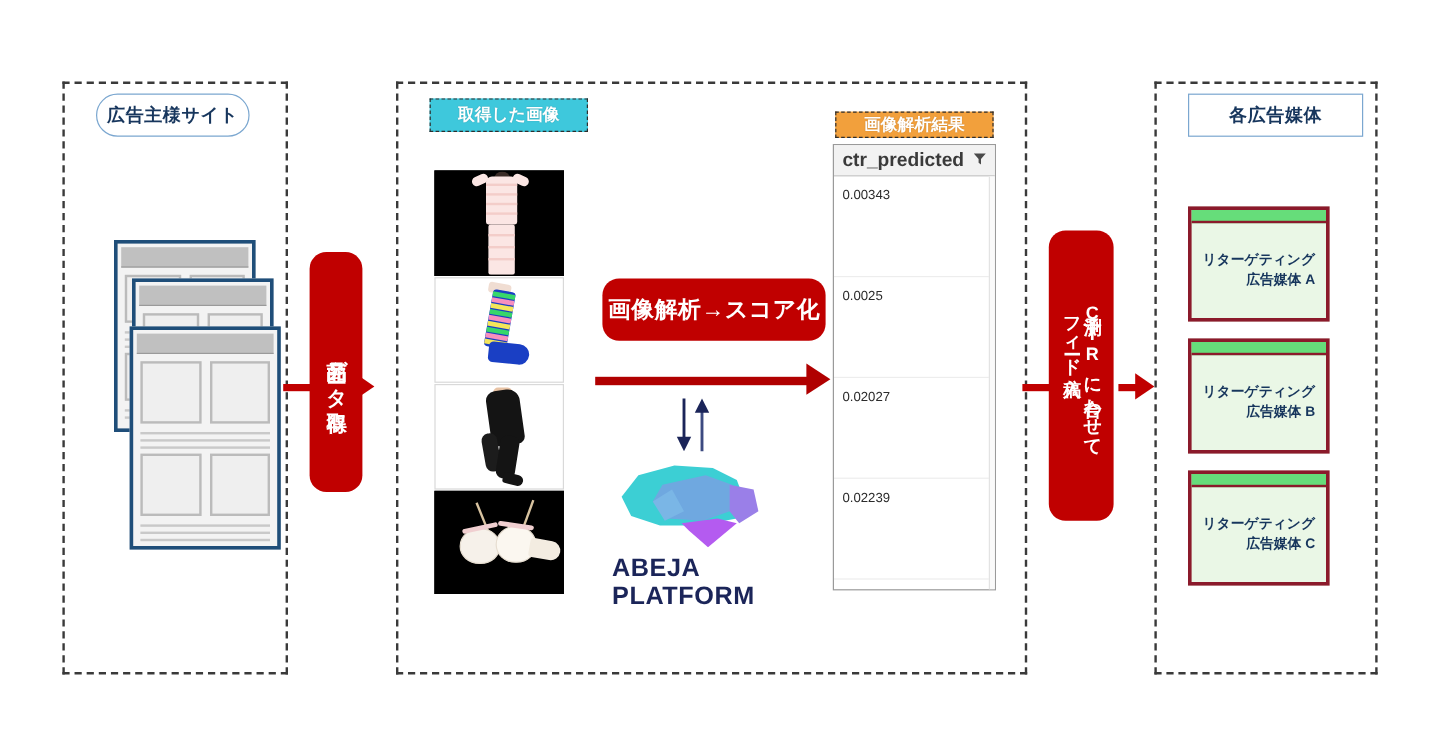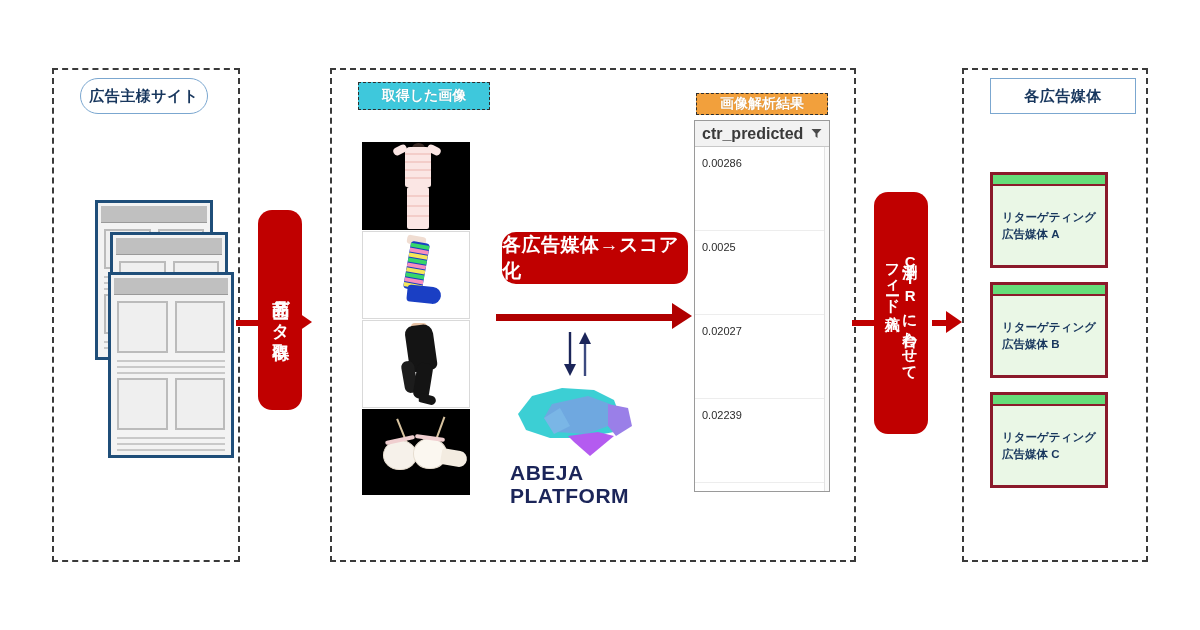--- a/index.html
+++ b/index.html
@@ -159,21 +159,21 @@
   }
 
   
   .media{
     position:absolute;box-sizing:border-box;
     border:3px solid #8b1a2b;background:#eaf7e6;
   }
   .media .mbar{height:9px;background:#66dd7a;border-bottom:2px solid #8b1a2b;}
   .media .mlabel{
     height:calc(100% - 11px);display:flex;align-items:center;justify-content:center;
-    text-align:left;color:#17365d;font-weight:bold;font-size:11.5px;line-height:1.45;
+    text-align:right;color:#17365d;font-weight:bold;font-size:11.5px;line-height:1.45;
   }
   #media-a{left:990px;top:172px;width:118px;height:96px;}
   #media-b{left:990px;top:282px;width:118px;height:96px;}
   #media-c{left:990px;top:392px;width:118px;height:96px;}
 </style>
 </head>
 <body>
 
 <div class="stage">
 
@@ -296,21 +296,21 @@
       <div class="bra-strap" style="left:38px;top:8px;height:26px;transform:rotate(-22deg)"></div>
       <div class="bra-strap" style="left:76px;top:6px;height:26px;transform:rotate(20deg)"></div>
       <div class="bra-cup-l"></div>
       <div class="bra-cup-r"></div>
       <div class="bra-band"></div>
       <div class="bra-lace" style="left:22px;top:28px;width:30px;transform:rotate(-12deg)"></div>
       <div class="bra-lace" style="left:52px;top:26px;width:30px;transform:rotate(8deg)"></div>
     </div>
   </div>
 
-  <div id="callout-score">各広告媒体→スコア化</div>
+  <div id="callout-score">画像解析→スコア化</div>
 
   <div class="arrow-shaft dark" id="ar2-shaft"></div>
   <div class="arrow-head  dark" id="ar2-head"></div>
 
   <div id="updown">
     <svg width="40" height="48" viewBox="0 0 40 48">
       <line x1="12" y1="2" x2="12" y2="38" stroke="#1b2559" stroke-width="2.4"></line>
       <polygon points="12,46 6,34 18,34" fill="#1b2559"></polygon>
       <line x1="27" y1="46" x2="27" y2="12" stroke="#3c4a80" stroke-width="2.4"></line>
       <polygon points="27,2 21,14 33,14" fill="#1b2559"></polygon>
@@ -337,21 +337,21 @@
     <div class="thead">
       <span class="colname">ctr_predicted</span>
       <span>
         <svg width="11" height="11" viewBox="0 0 11 11">
           <polygon points="0.5,1 10.5,1 6.5,5.6 6.5,10 4.5,8.6 4.5,5.6" fill="#4a4a4a"></polygon>
         </svg>
       </span>
     </div>
     <div class="tbody">
       <div class="trow">
-        <span class="val">0.00286</span>
+        <span class="val">0.00343</span>
       </div>
       <div class="trow">
         <span class="val">0.0025</span>
       </div>
       <div class="trow">
         <span class="val">0.02027</span>
       </div>
       <div class="trow">
         <span class="val">0.02239</span>
       </div>

